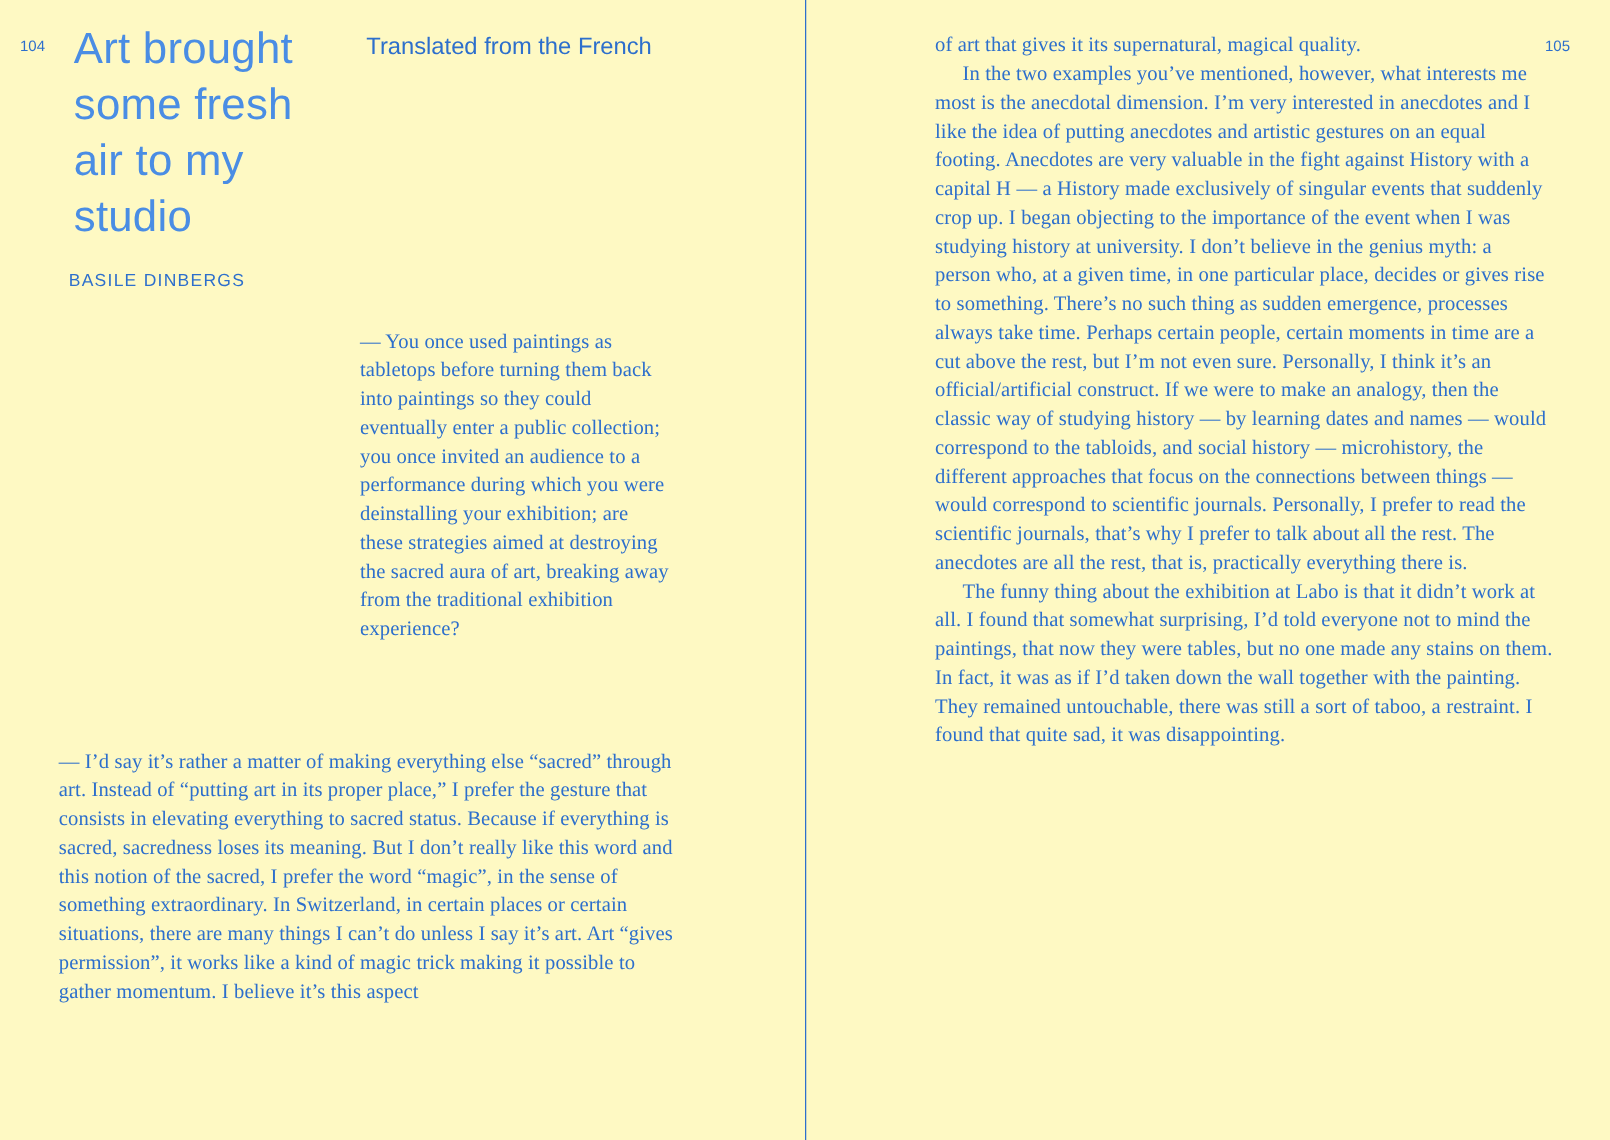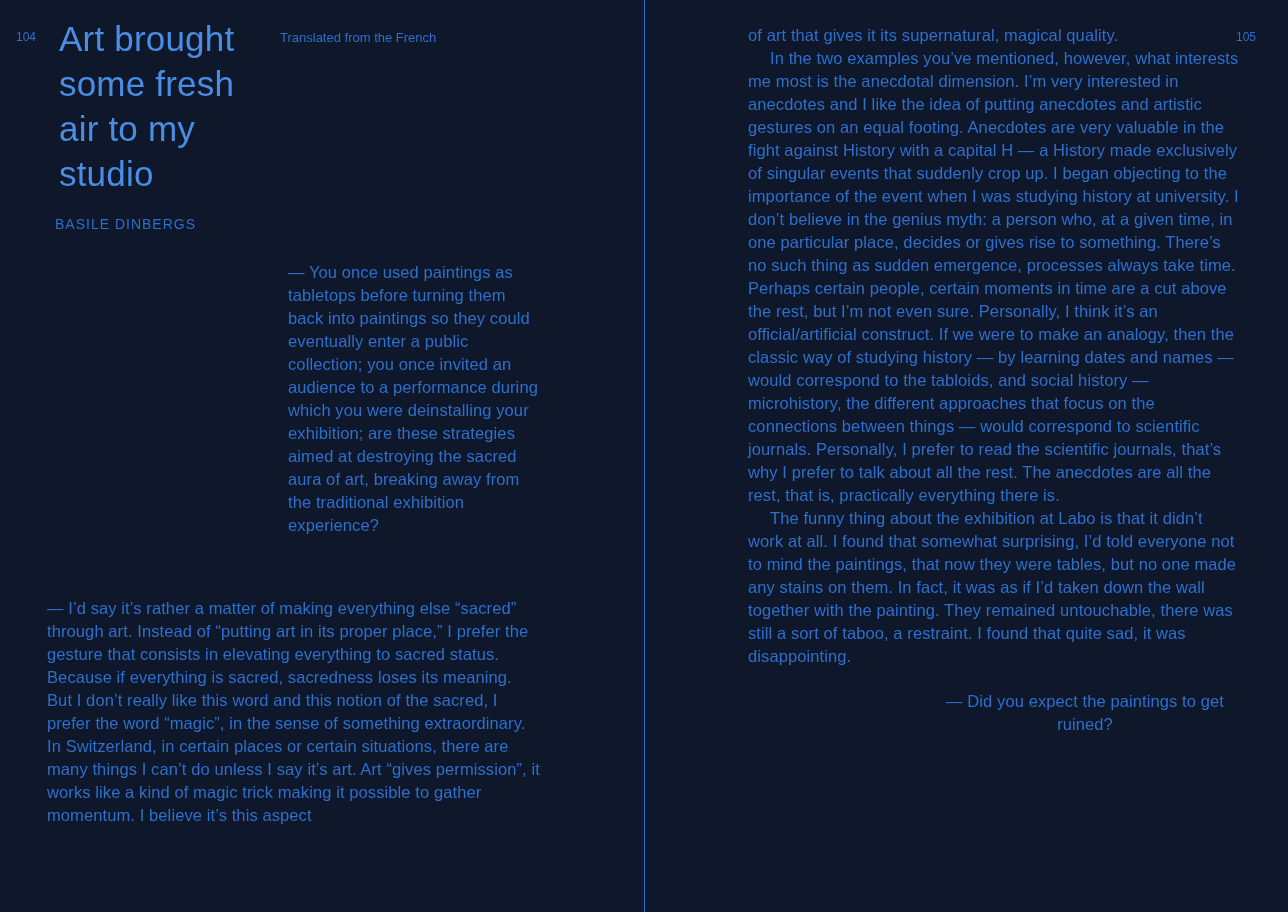--- a/index.html
+++ b/index.html
@@ -5,21 +5,21 @@
   html, body {
     margin: 0;
     padding: 0;
     background: #ffffff;
     font-family: "Liberation Sans", sans-serif;
   }
   .spread {
     position: relative;
     width: 1288px;
     height: 912px;
-    background: #0f172a;
+    background: #fef9c3;
     color: #2d6fcc;
     overflow: hidden;
   }
   .divider {
     position: absolute;
     left: 644px;
     top: 0;
     width: 1px;
     height: 912px;
     background: #2d6fcc;
@@ -39,36 +39,37 @@
     width: 220px;
     margin: 4px;
     font-size: 35px;
     line-height: 45px;
     font-weight: normal;
     letter-spacing: 0.2px;
     color: #4a8de4;
   }
   .trans-note {
     position: absolute;
-    left: 280px;
+    left: 293px;
     top: 30px;
-    font-size: 13px;
+    font-size: 19px;
     line-height: 16px;
   }
   .author {
     position: absolute;
     left: 55px;
     top: 216px;
     font-size: 14px;
     letter-spacing: 1px;
   }
   .body-text {
     font-size: 16.5px;
     line-height: 23px;
     letter-spacing: 0.1px;
+    font-family: Liberation Serif, serif;
   }
   .q-left {
     position: absolute;
     left: 288px;
     top: 261px;
     width: 252px;
   }
   .answer-left {
     position: absolute;
     left: 47px;
@@ -110,17 +111,16 @@
 
   <div class="divider"></div>
 
   <div>
     <div class="pagenum pagenum-right">105</div>
 
     <div class="col body-text">
       <p>of art that gives it its supernatural, magical quality.</p>
       <p class="indent">In the two examples you’ve mentioned, however, what interests me most is the anecdotal dimension. I’m very interested in anecdotes and I like the idea of putting anecdotes and artistic gestures on an equal footing. Anecdotes are very valuable in the fight against History with a capital H — a History made exclusively of singular events that suddenly crop up. I began objecting to the importance of the event when I was studying history at university. I don’t believe in the genius myth: a person who, at a given time, in one particular place, decides or gives rise to something. There’s no such thing as sudden emergence, processes always take time. Perhaps certain people, certain moments in time are a cut above the rest, but I’m not even sure. Personally, I think it’s an official/artificial construct. If we were to make an analogy, then the classic way of studying history — by learning dates and names — would correspond to the tabloids, and social history — microhistory, the different approaches that focus on the connections between things — would correspond to scientific journals. Personally, I prefer to read the scientific journals, that’s why I prefer to talk about all the rest. The anecdotes are all the rest, that is, practically everything there is.</p>
       <p class="indent">The funny thing about the exhibition at Labo is that it didn’t work at all. I found that somewhat surprising, I’d told everyone not to mind the paintings, that now they were tables, but no one made any stains on them. In fact, it was as if I’d taken down the wall together with the painting. They remained untouchable, there was still a sort of taboo, a restraint. I found that quite sad, it was disappointing.</p>
-      <div class="q-right">— Did you expect the paintings to get ruined?</div>
     </div>
   </div>
 
 </div>
 
 </body></html>

